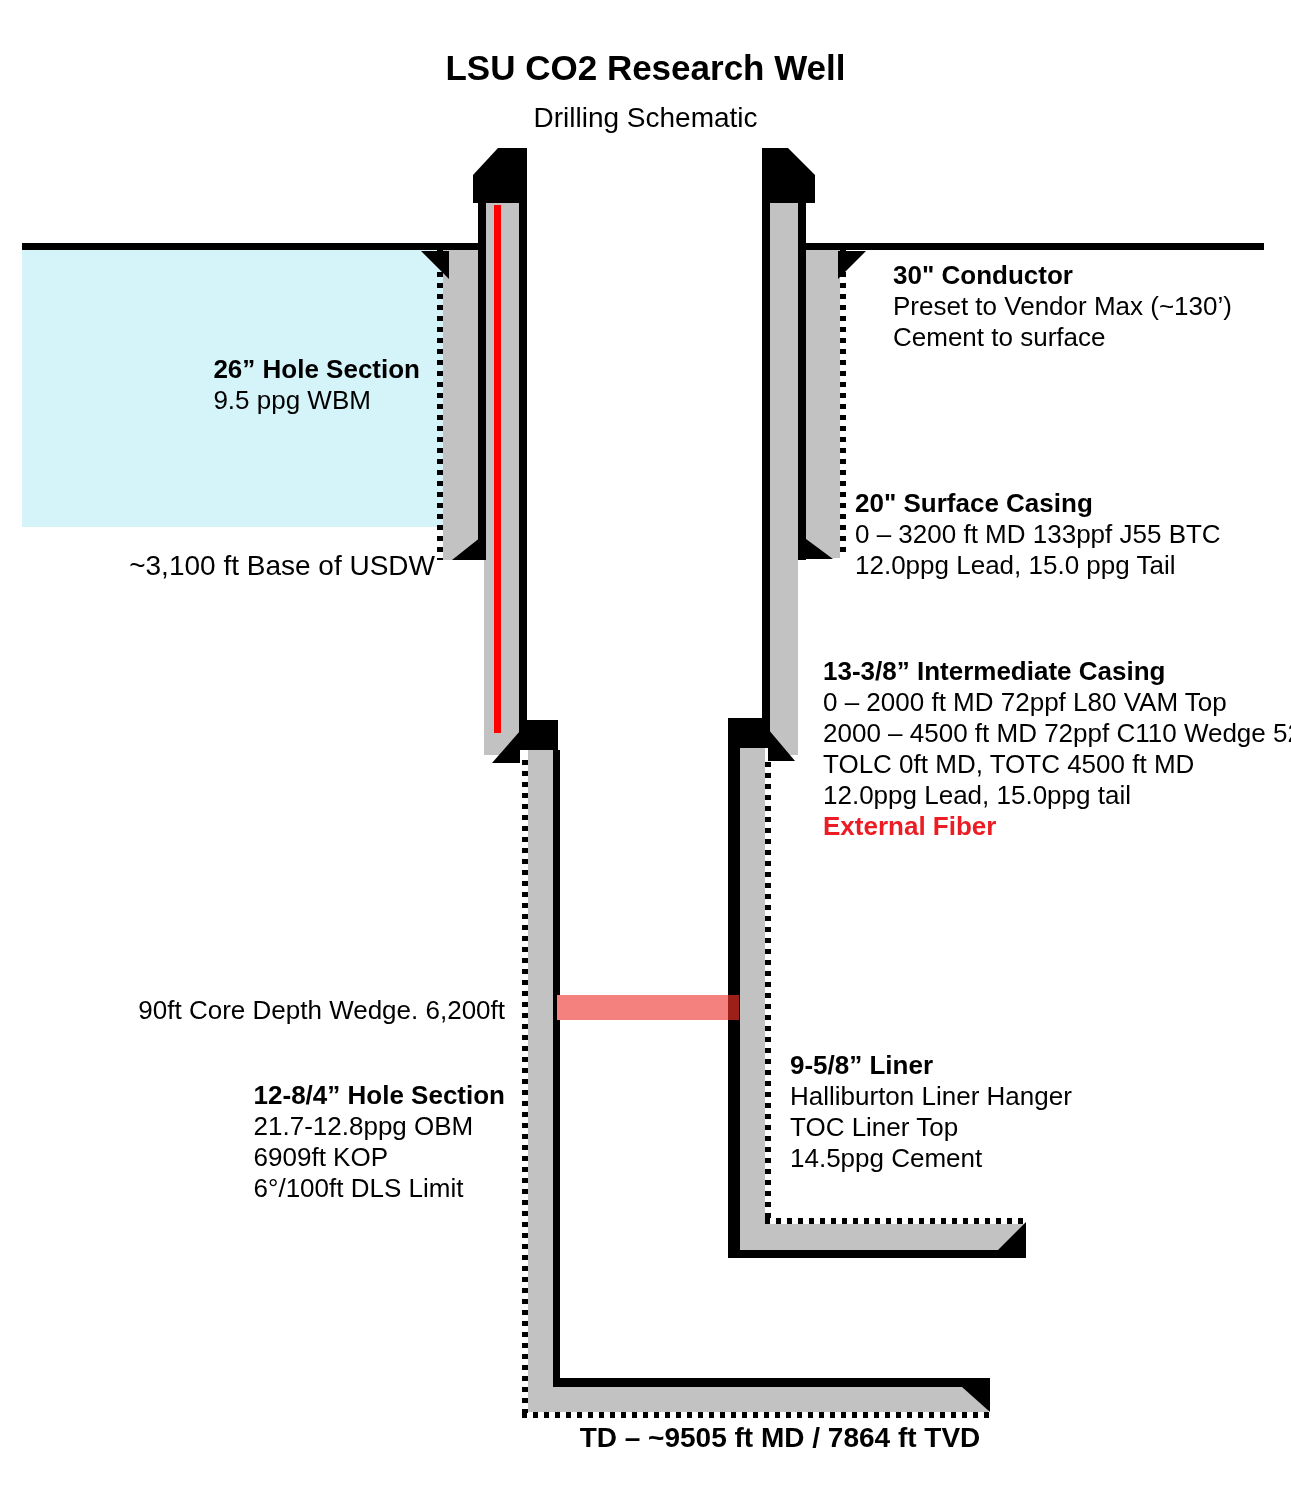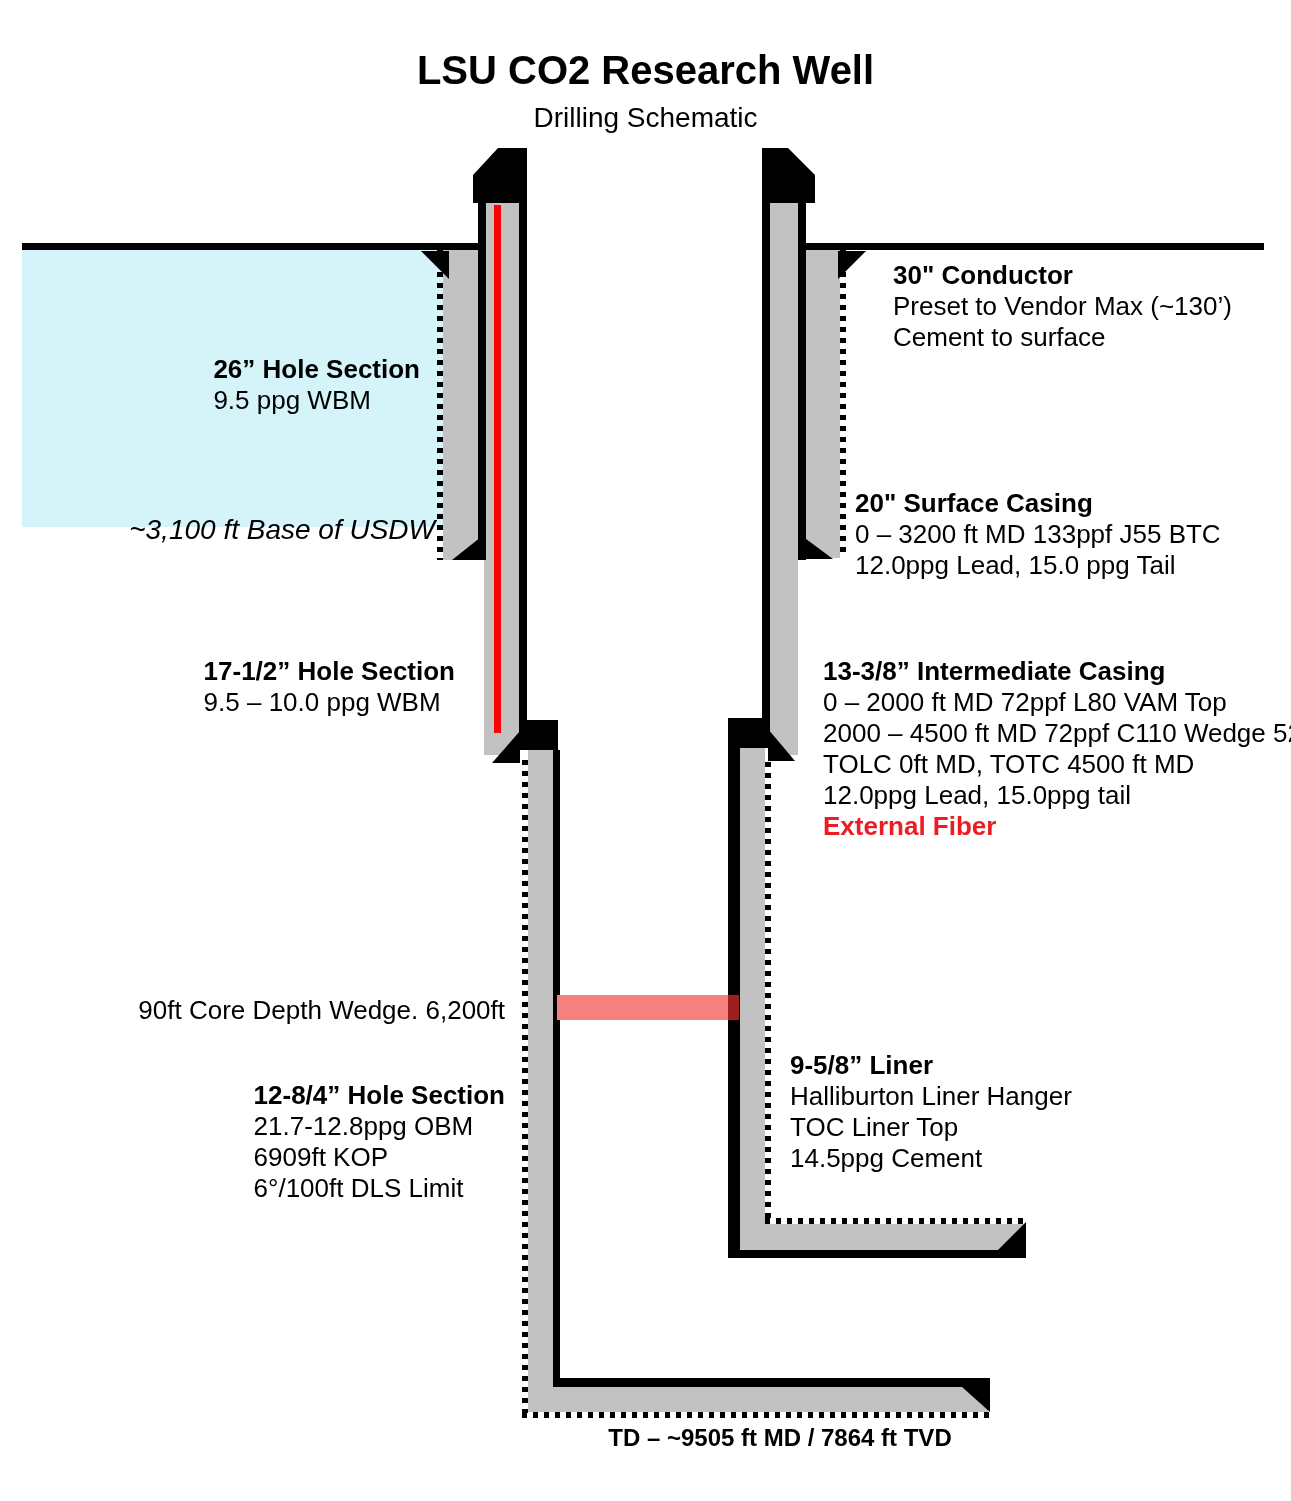--- a/index.html
+++ b/index.html
@@ -9,23 +9,23 @@
   }
   .shape{position:absolute;}
   .blk{background:#000;}
   .gry{background:#c2c2c2;}
   .vdots{background-image:repeating-linear-gradient(to bottom,#000 0 5px,transparent 5px 11px);}
   .hdots{background-image:repeating-linear-gradient(to right,#000 0 5px,transparent 5px 11px);}
   .txt{position:absolute;font-size:26px;line-height:31px;white-space:nowrap;z-index:6;}
   .txt .hd{font-weight:bold;}
   .r{text-align:left;}
   .c{text-align:center;}
-  .it{font-style:italic;}
+  .it{margin-top:36px;}
   .red{color:#ed1c24;font-weight:bold;}
-  .title{position:absolute;width:100%;text-align:center;top:48px;font-size:40px;font-weight:bold;z-index:6;}
+  .title{position:absolute;width:100%;text-align:center;top:48px;font-size:35px;font-weight:bold;z-index:6;}
   .subtitle{position:absolute;width:100%;text-align:center;top:102px;font-size:28px;z-index:6;}
 </style>
 </head>
 <body>
 
 <div class="canvas">
 
   <div class="title">LSU CO2 Research Well</div>
   <div class="subtitle">Drilling Schematic</div>
 
@@ -91,24 +91,20 @@
   <div class="shape blk" style="left:728px;top:1250px;width:298px;height:8px;"></div>
   <div class="shape blk" style="left:998px;top:1222px;width:28px;height:28px;clip-path:polygon(100% 0,100% 100%,0 100%);"></div>
 
   <div class="txt r" style="right:871px;top:354px;">
     <div class="hd">26” Hole Section</div>
     <div>9.5 ppg WBM</div>
   </div>
   <div class="txt r it" style="right:856px;top:514px;font-size:28px;">
     <div>~3,100 ft Base of USDW</div>
   </div>
-  <div class="txt r" style="right:836px;top:656px;">
-    <div class="hd">17-1/2” Hole Section</div>
-    <div>9.5 – 10.0 ppg WBM</div>
-  </div>
   <div class="txt r" style="right:786px;top:995px;">
     <div>90ft Core Depth Wedge. 6,200ft</div>
   </div>
   <div class="txt r" style="right:786px;top:1080px;">
     <div class="hd">12-8/4” Hole Section</div>
     <div>21.7-12.8ppg OBM</div>
     <div>6909ft KOP</div>
     <div>6°/100ft DLS Limit</div>
   </div>
 
@@ -130,17 +126,17 @@
     <div>12.0ppg Lead, 15.0ppg tail</div>
     <div class="red">External Fiber</div>
   </div>
   <div class="txt" style="left:790px;top:1050px;">
     <div class="hd">9-5/8” Liner</div>
     <div>Halliburton Liner Hanger</div>
     <div>TOC Liner Top</div>
     <div>14.5ppg Cement</div>
   </div>
 
-  <div class="txt c" style="left:560px;top:1422px;width:440px;font-size:24px;font-weight:bold;">
+  <div class="txt c" style="left:560px;top:1422px;width:440px;font-size:28px;font-weight:bold;">
     <div>TD – ~9505 ft MD / 7864 ft TVD</div>
   </div>
 
 </div>
 
 </body></html>

